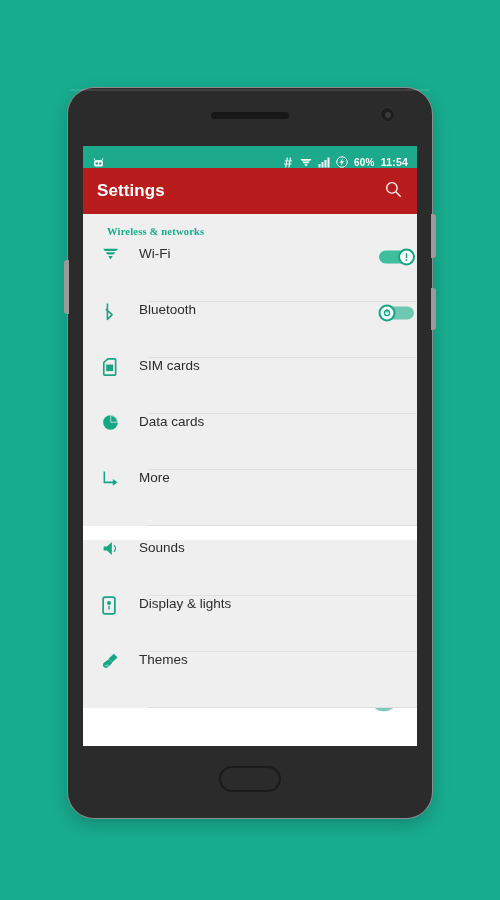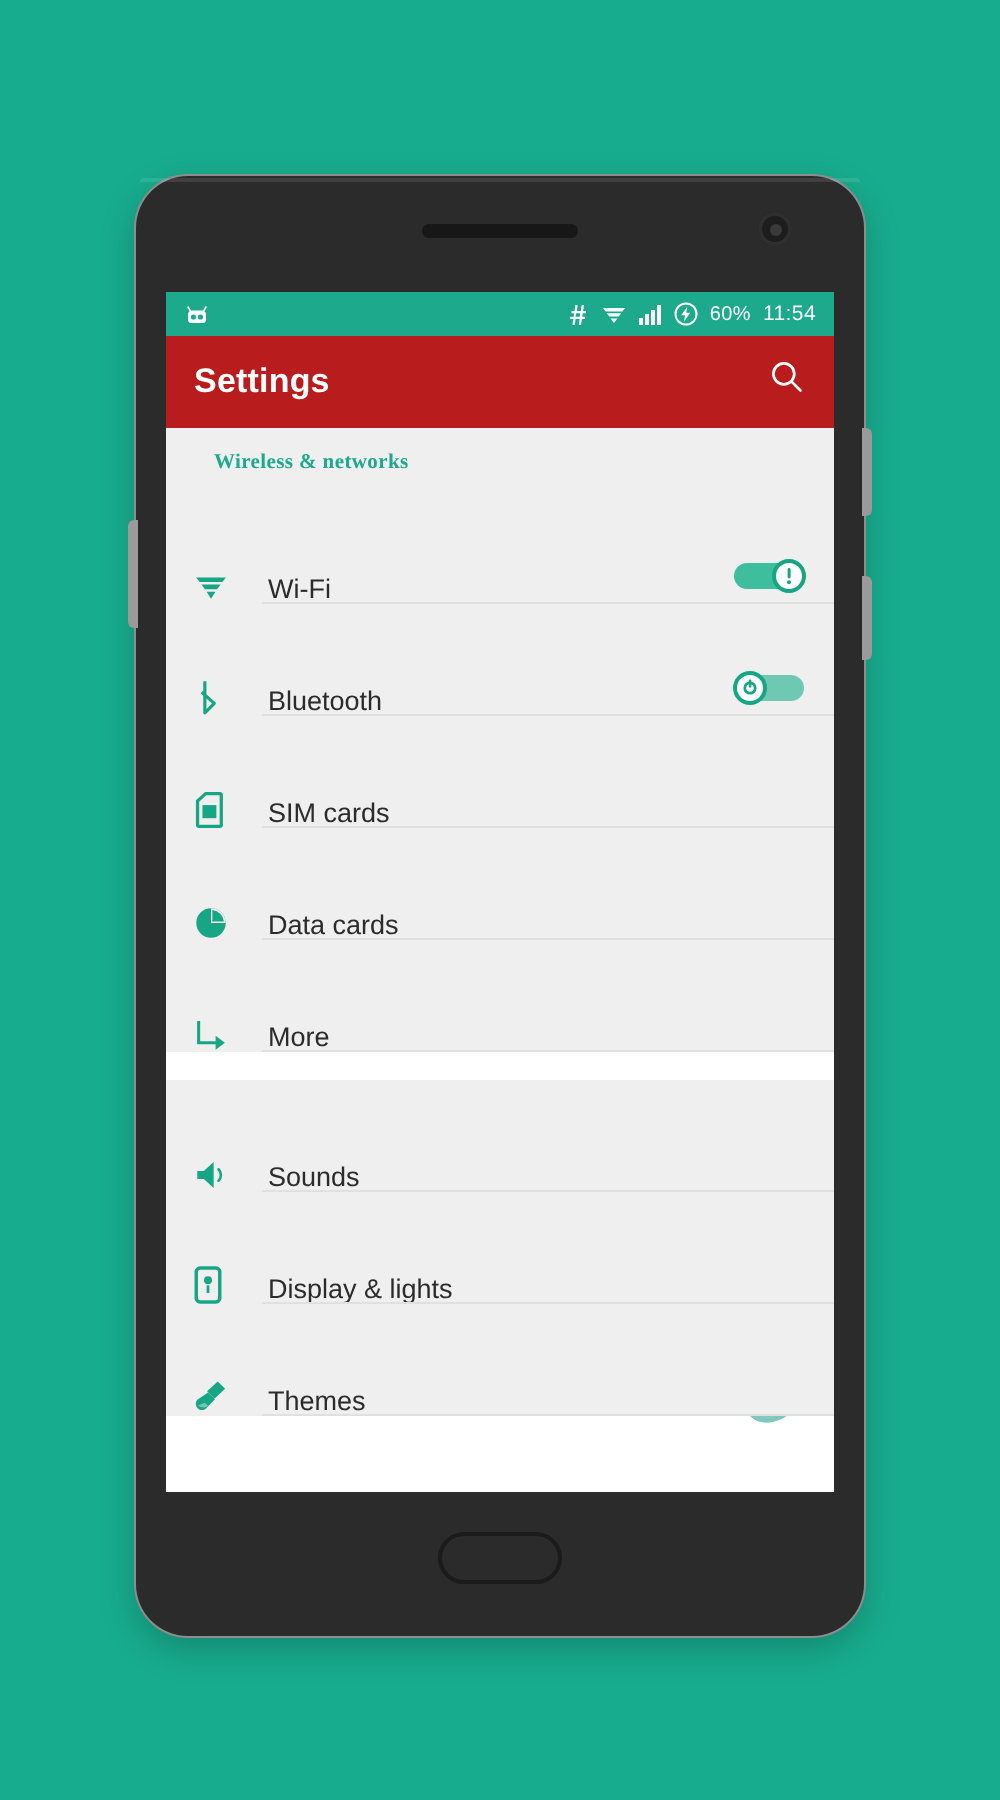--- a/index.html
+++ b/index.html
@@ -44,22 +44,22 @@
 
   
   #phone-screen{
     position:absolute; left:15px; top:58px; width:334px; height:600px;
     background:#f1f1f1; overflow:hidden;
   }
 
   
   #status-bar{
     height:22px; background:#1CA98C; color:#fff;
-    display:flex; align-items:center; padding:0 9px;
-    font-size:10.5px; font-weight:normal; letter-spacing:.2px;
+    display:flex; align-items:flex-end; padding:0 9px;
+    font-size:10.5px; font-weight:bold; letter-spacing:.2px;
   }
   #status-bar .sb-right{ margin-left:auto; display:flex; align-items:center; gap:6px; }
   .sb-ico{ display:flex; align-items:center; }
   #status-battery-percent{ font-size:10px; }
   #status-clock{ font-size:10.5px; }
 
   
   #app-bar{
     height:46px; background:#b91c1c; color:#fff;
     display:flex; align-items:center; padding:0 14px;text-align:right;
@@ -73,22 +73,22 @@
     position:absolute; left:0; top:0; width:100%; height:100%;
     pointer-events:none; z-index:1;
   }
   .settings-section{ position:relative; z-index:2; background:#efefef; }
   #section-gap{ height:14px; background:#fff; position:relative; z-index:2; }
   .section-header{
     color:#1CA98C; font-size:10.5px; font-weight:bold;
     padding:12px 0 9px 24px; letter-spacing:.2px;font-family:Liberation Serif, serif;
   }
   .settings-row{
-    display:flex; align-items:flex-end; height:56px;
-    padding:0 14px; position:relative; cursor:pointer;
+    display:flex; align-items:flex-start; height:56px;
+    padding:0 2px; position:relative; cursor:pointer;margin-left:17px;
   }
   .settings-row .divider{
     position:absolute; left:48px; right:0; bottom:0; height:1px; background:#e0e0e0;
   }
   .row-icon{ width:37px; flex:0 0 37px; display:flex; align-items:center; }
   .row-label{ font-size:13.5px; color:#2b2b2b; }
   .row-toggle{ margin-left:auto; }
 
   
 </style>

